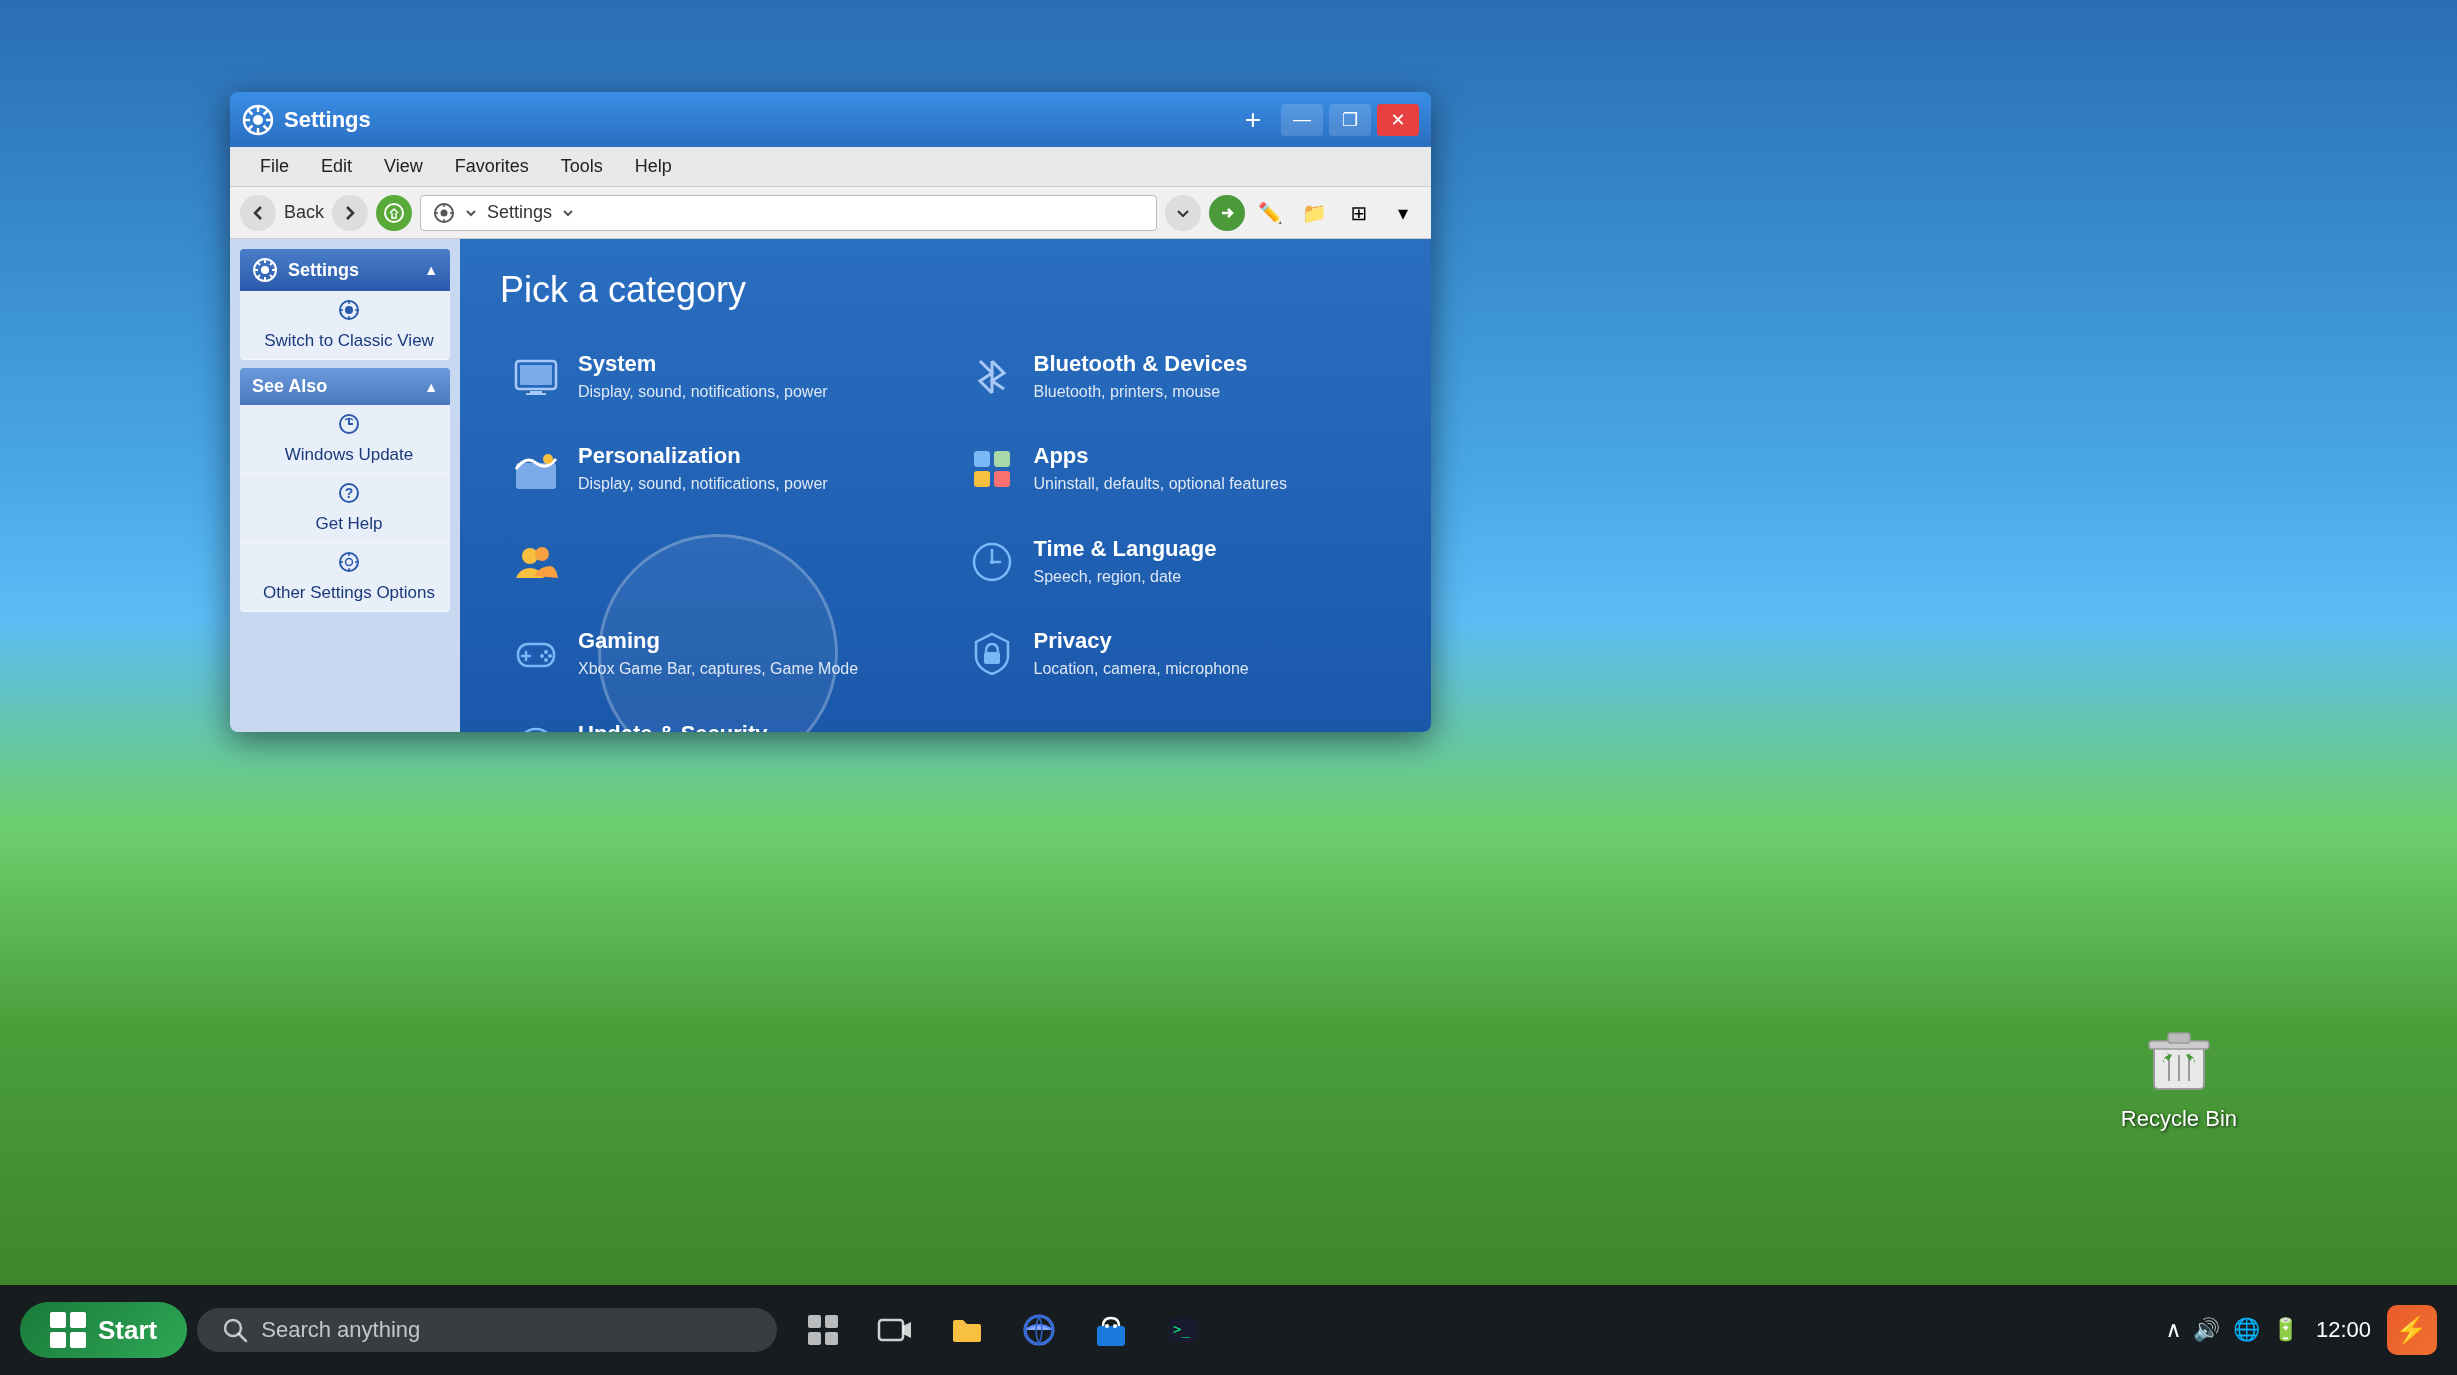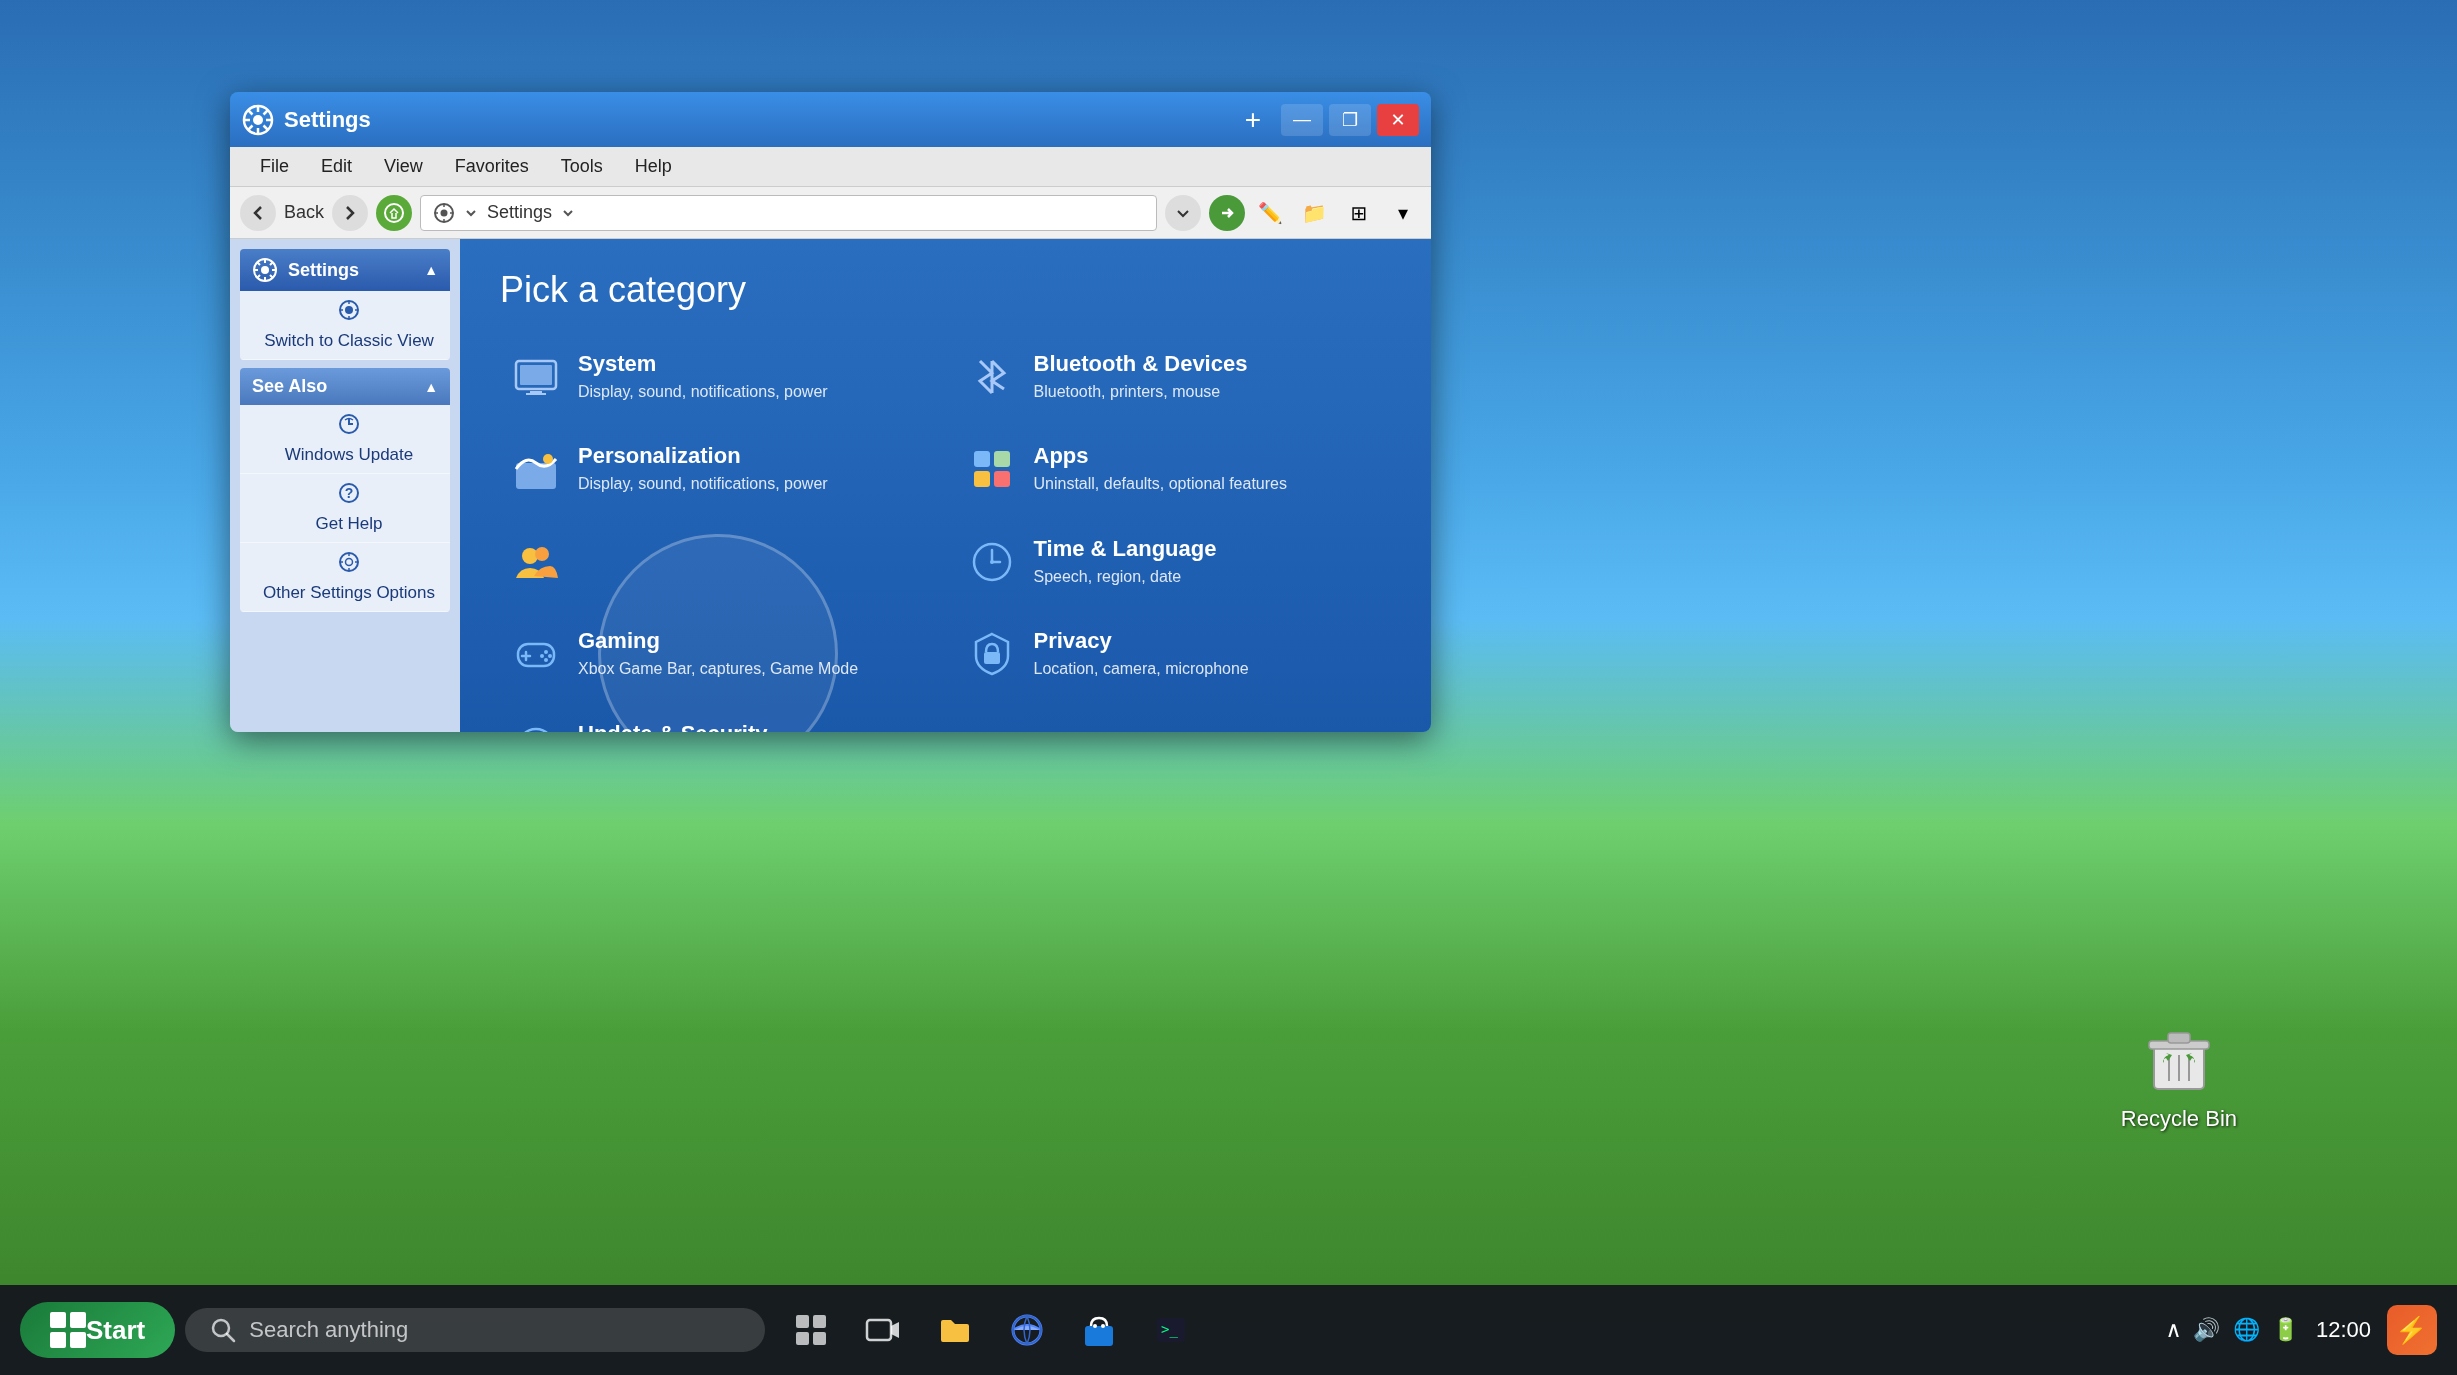--- a/index.html
+++ b/index.html
@@ -53,20 +53,21 @@
       background: rgba(20, 20, 30, 0.92);
       display: flex;
       align-items: center;
       padding: 0 20px;
       gap: 10px;
       z-index: 1000;
     }
     .start-button {
       display: flex;
       align-items: center;
+      gap: 12px;
       background: linear-gradient(135deg, #1a7a3a, #2ea855);
       border-radius: 40px;
       padding: 10px 30px;
       cursor: pointer;
       color: white;
       font-size: 26px;
       font-weight: bold;
     }
     .start-logo {
       width: 36px;

